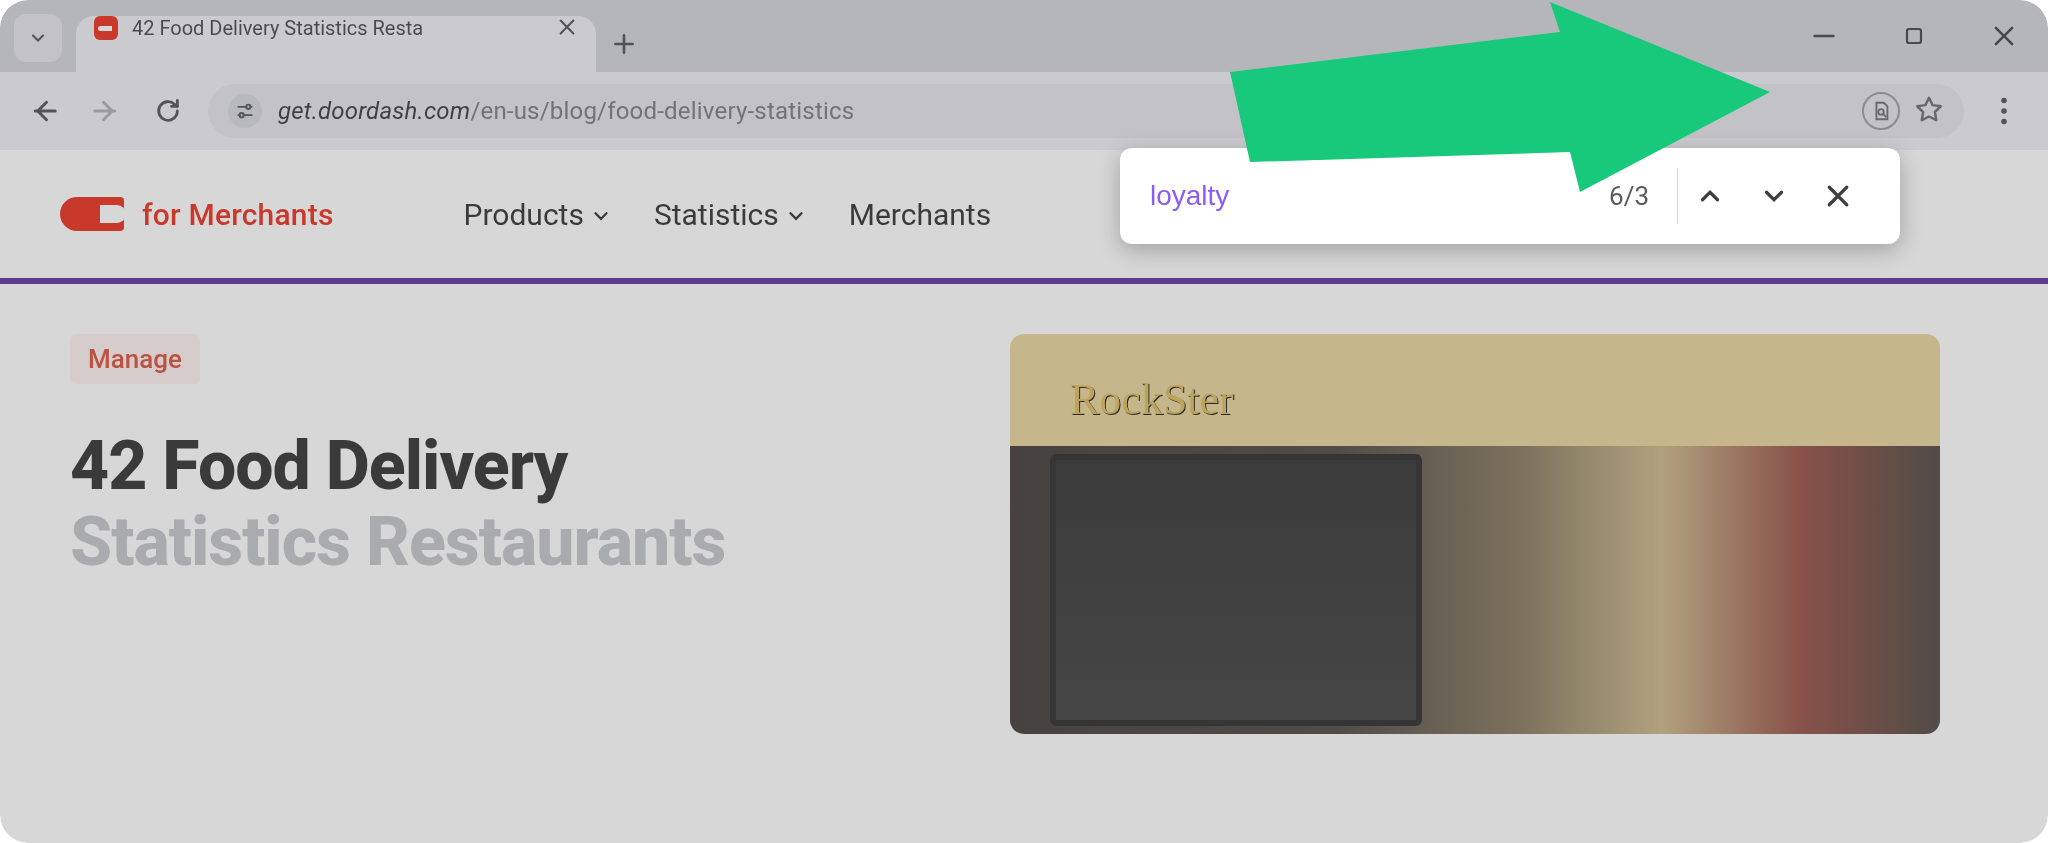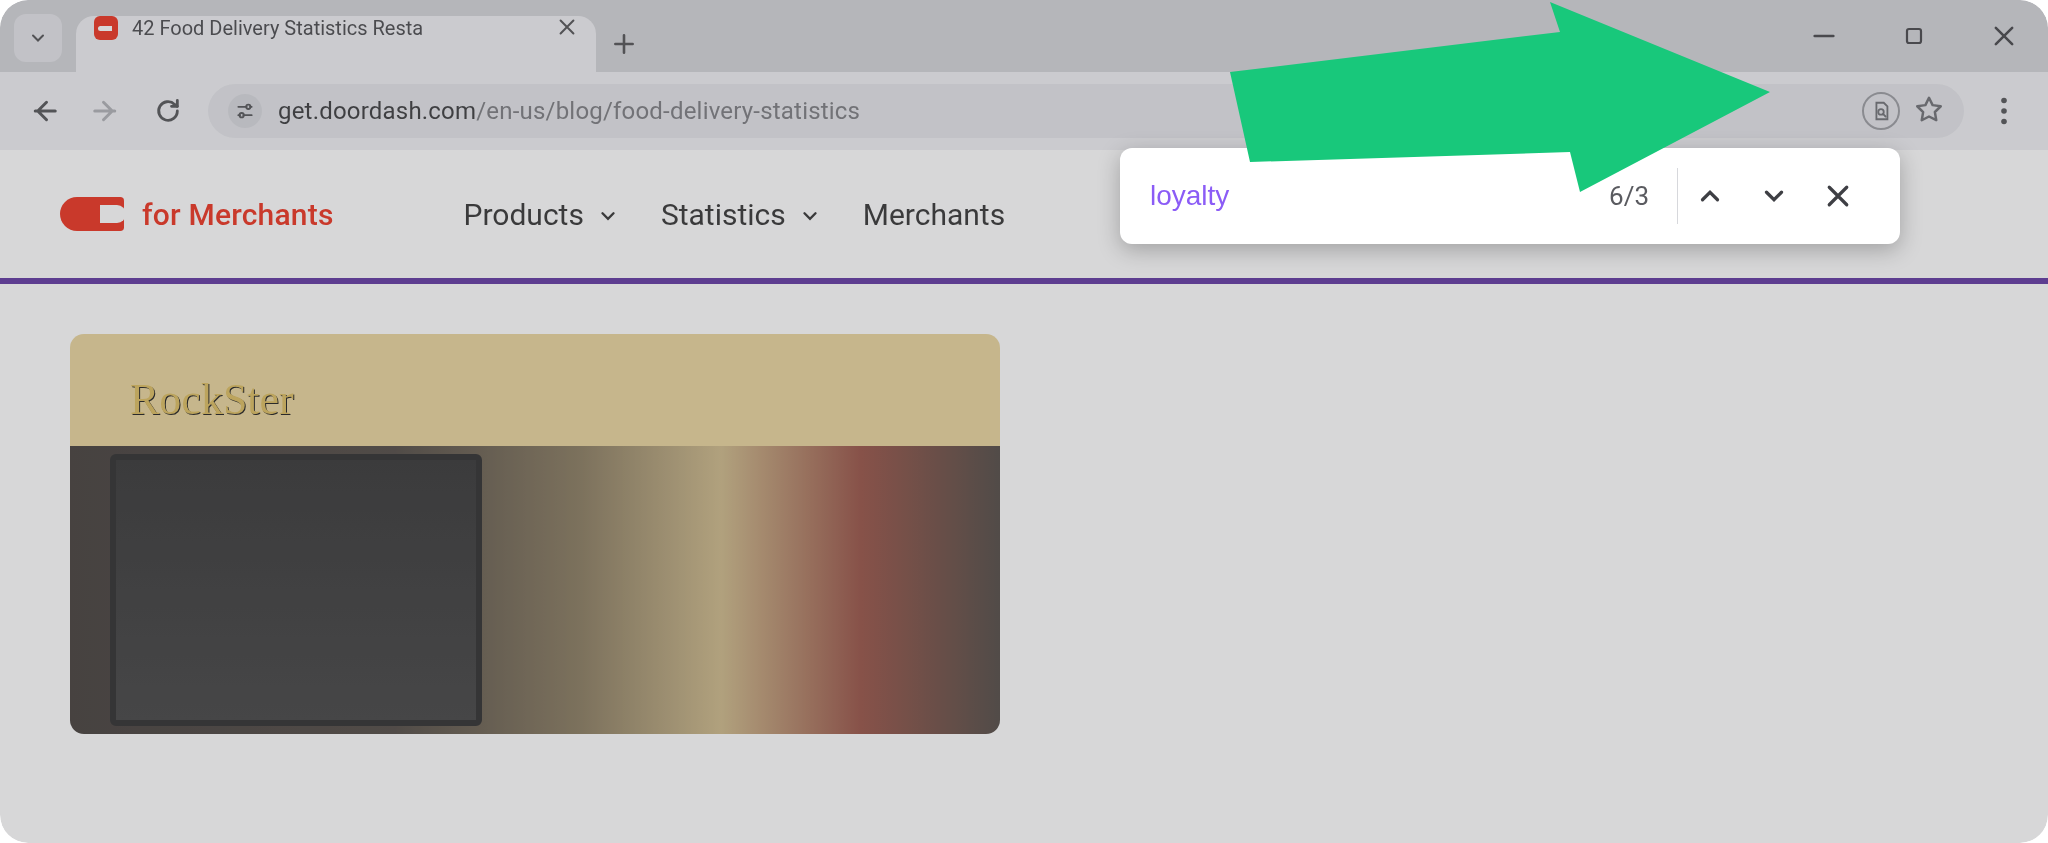--- a/index.html
+++ b/index.html
@@ -21,33 +21,33 @@
   .win-controls { position:absolute; right: 30px; top: 0; height: 72px; display:flex; align-items:center; gap: 64px; color:#2e2f33; }
   .win-controls svg { display:block; }
 
   
   .toolbar { height: 78px; background:#eeeef2; display:flex; align-items:center; padding: 0 22px; gap: 18px; }
   .icon-btn { width:44px; height:44px; display:flex; align-items:center; justify-content:center; border-radius:50%; color:#3d3e42; }
   .icon-btn.disabled { color:#a6a7ad; }
   .omnibox { flex: 1; height: 54px; background:#e0e1e6; border-radius: 28px; display:flex; align-items:center; padding: 0 20px; gap: 16px; }
   .site-chip { width:34px; height:34px; border-radius:50%; background:#d2d3d9; display:flex; align-items:center; justify-content:center; }
   .url { font-size: 24px; color:#6a6b70; letter-spacing:.2px; }
-  .url .host { color:#1f2023; }
+  .url .host { color:#1f2023;font-style:italic; }
   .omni-right { margin-left:auto; display:flex; align-items:center; gap: 14px; }
   .pill { width:38px; height:38px; border:2px solid #8e8f96; border-radius:50%; display:flex; align-items:center; justify-content:center; }
 
   
   .page { position: relative; height: calc(843px - 72px - 78px); background:#fff; }
   .site-header { height: 134px; border-bottom:6px solid #4c1d95; display:flex; align-items:center; padding: 0 60px; gap: 50px; }
   .brand { display:flex; align-items:center; gap: 18px; }
   .brand-logo { width:64px; height:34px; background:#eb1700; border-radius: 18px 4px 4px 18px; position:relative; }
   .brand-logo::after{content:"";position:absolute;right:-2px;top:8px;width:26px;height:18px;background:#fff;border-radius:0 10px 10px 0;}
   .brand-text { font-size: 30px; color:#eb1700; font-weight:500; letter-spacing:.2px;}
   .nav { display:flex; align-items:center; gap: 42px; margin-left: 80px; }
-  .nav-item { font-size: 30px; color:#191919; display:flex; align-items:center; gap:13px; }
+  .nav-item { font-size: 30px; color:#191919; display:flex; align-items:center; gap:6px; }
   .nav-item svg { margin-top:4px; }
 
   .content { display:flex; padding: 50px 70px 0 70px; gap: 60px; }
   .left { flex: 0 0 880px; }
   .tag { display:inline-block; background:#feefec; color:#d63b23; font-size:26px; padding: 10px 18px; border-radius:6px; font-weight:500; }
   .headline { margin-top: 44px; font-size: 68px; font-weight:800; line-height:1.12; color:#191919; letter-spacing:-1px;}
   .headline .fade{ color:#bdbec2; }
   .hero { flex:1; }
   .hero-img { width: 930px; height: 400px; border-radius:14px; background:
      linear-gradient(180deg,#e6cf8f 0%, #e6cf8f 28%, rgba(0,0,0,0) 28%),
@@ -181,20 +181,27 @@
             <path d="M6 9l6 6 6-6" fill="none" stroke="#191919" stroke-width="2.6" stroke-linecap="round"></path>
           </svg>
         </div>
       <div class="nav-item">
           <span>Merchants</span>
         </div>
     </div>
   </div>
 
   <div class="content">
+    <div class="left">
+      <span class="tag">Manage</span>
+      <h1 class="headline">
+        <span>42 Food Delivery</span><br>
+        <span class="fade">Statistics Restaurants</span>
+      </h1>
+    </div>
     <div class="hero">
       <div class="hero-img"></div>
     </div>
   </div>
 </div>
 
 <div class="overlay"></div>
 
 <div class="find-bar">
   <input class="find-input" value="loyalty" style="">

